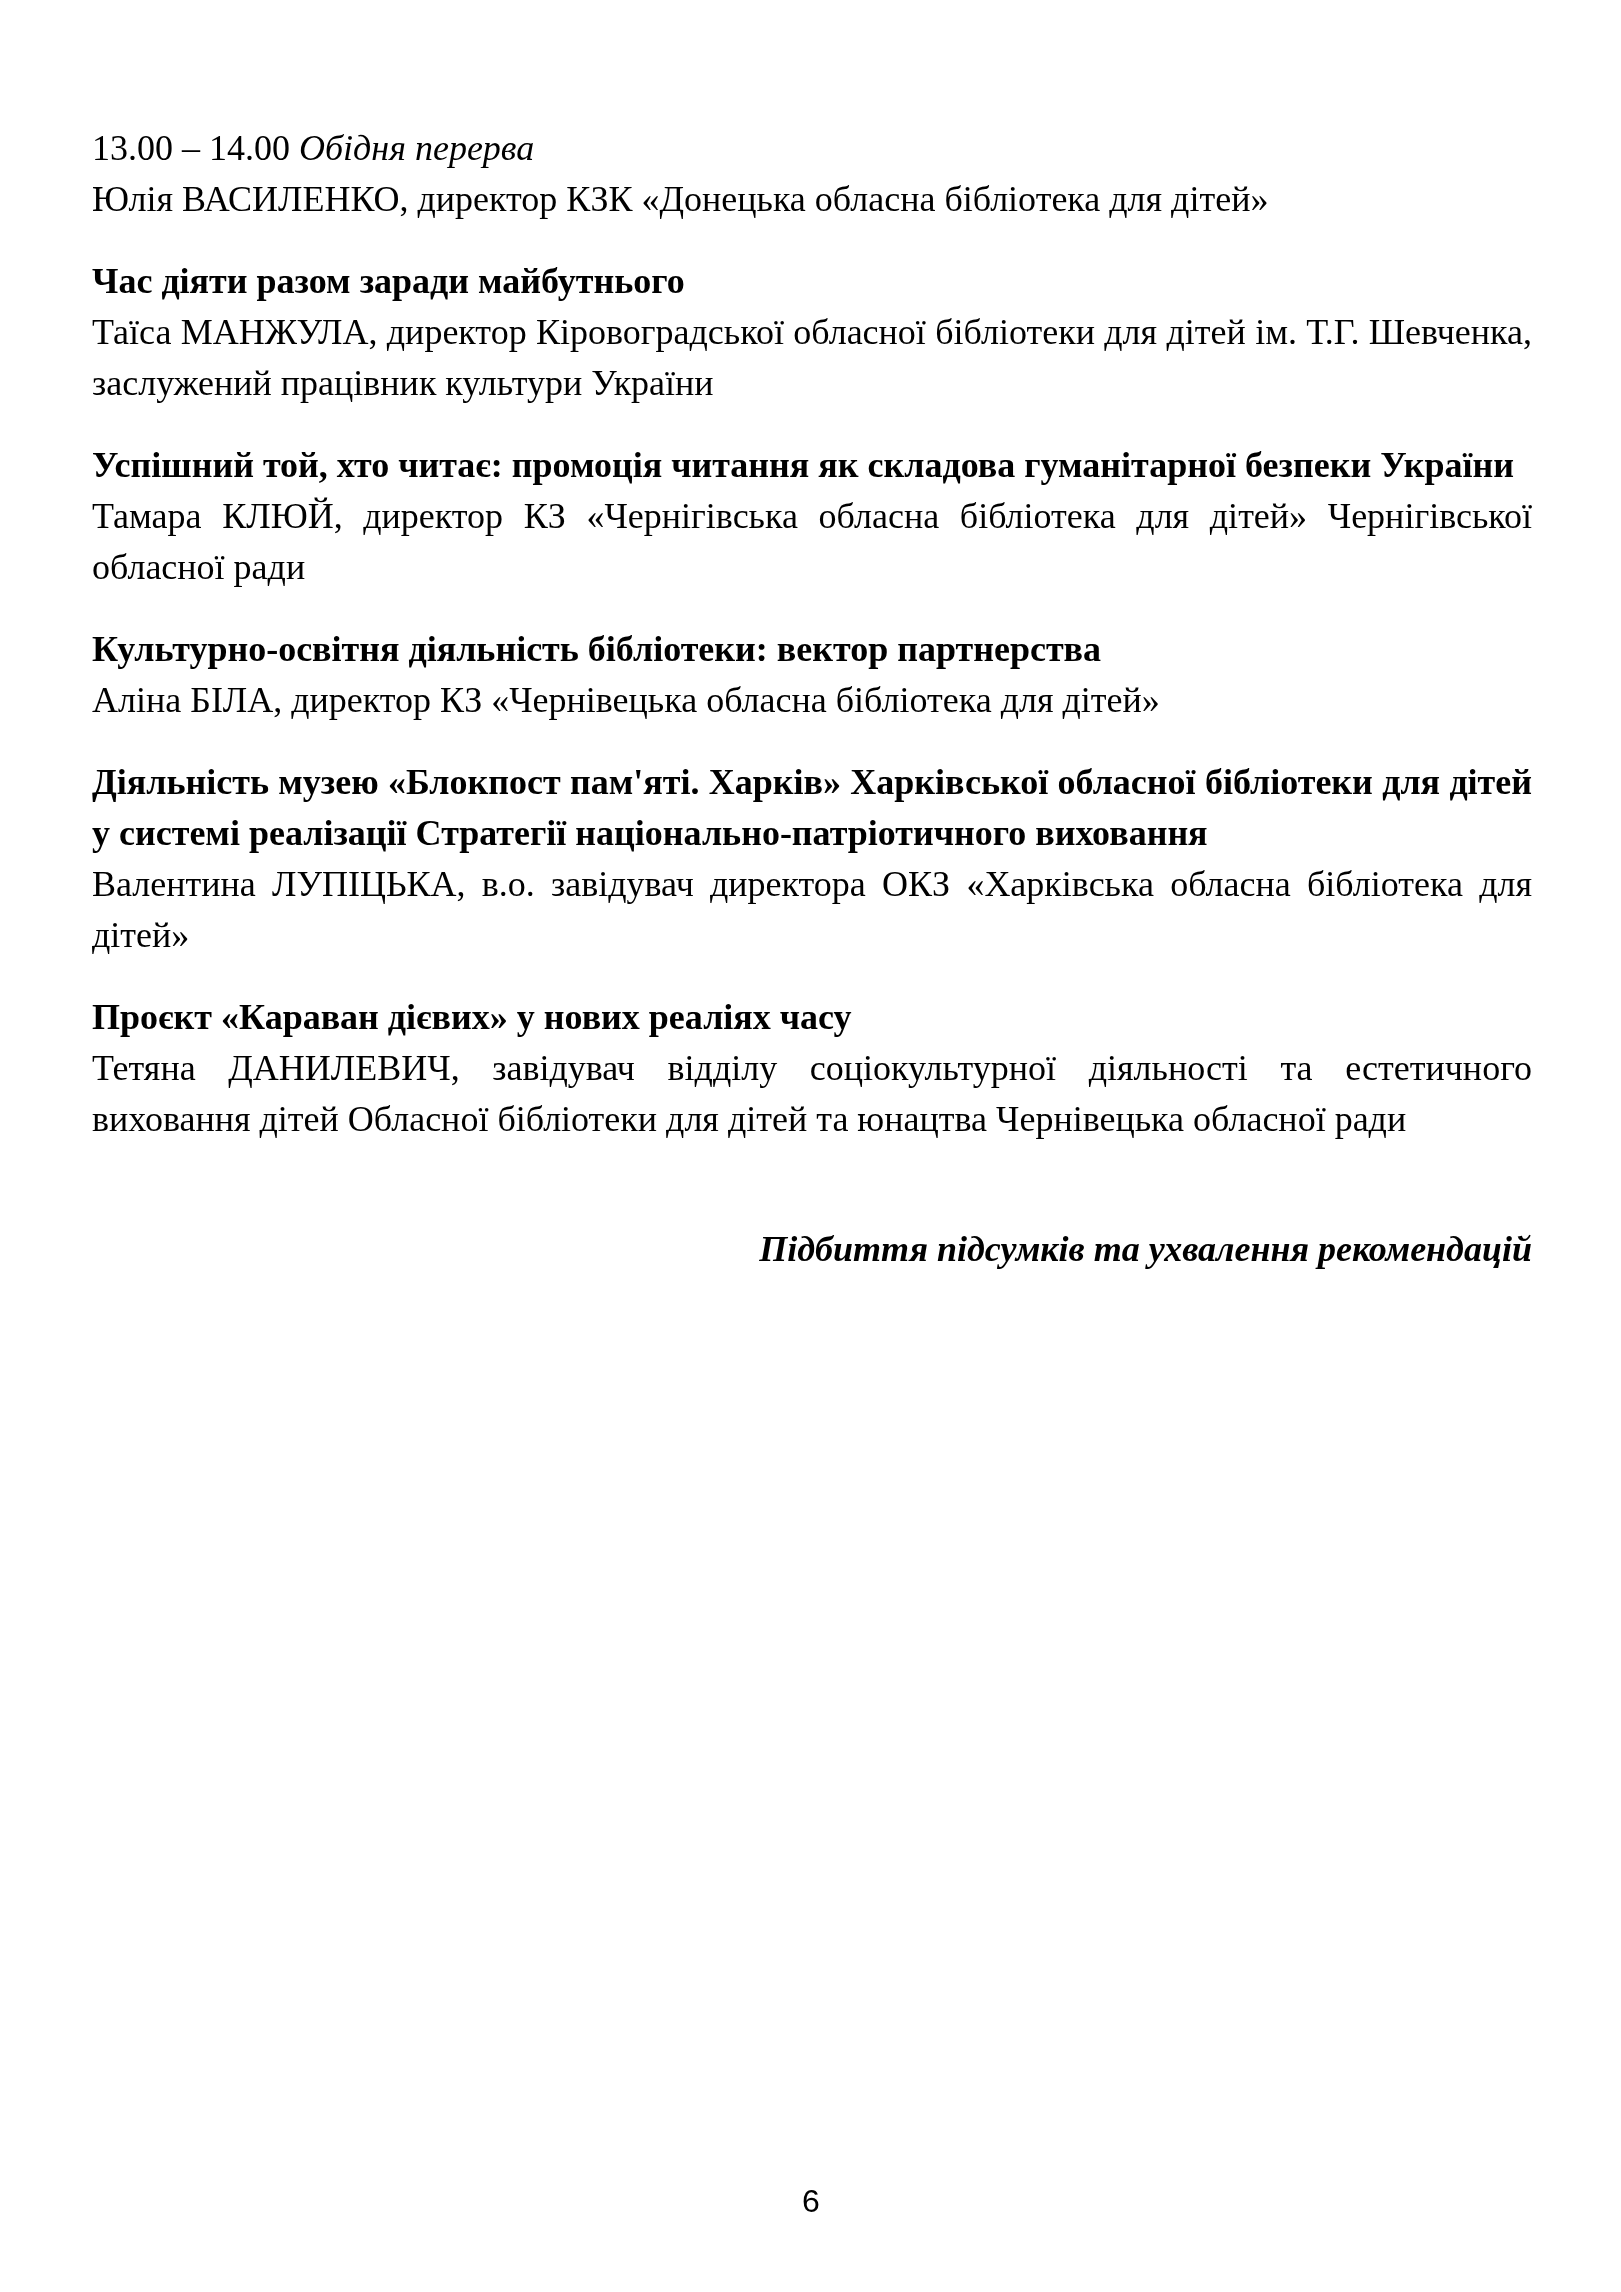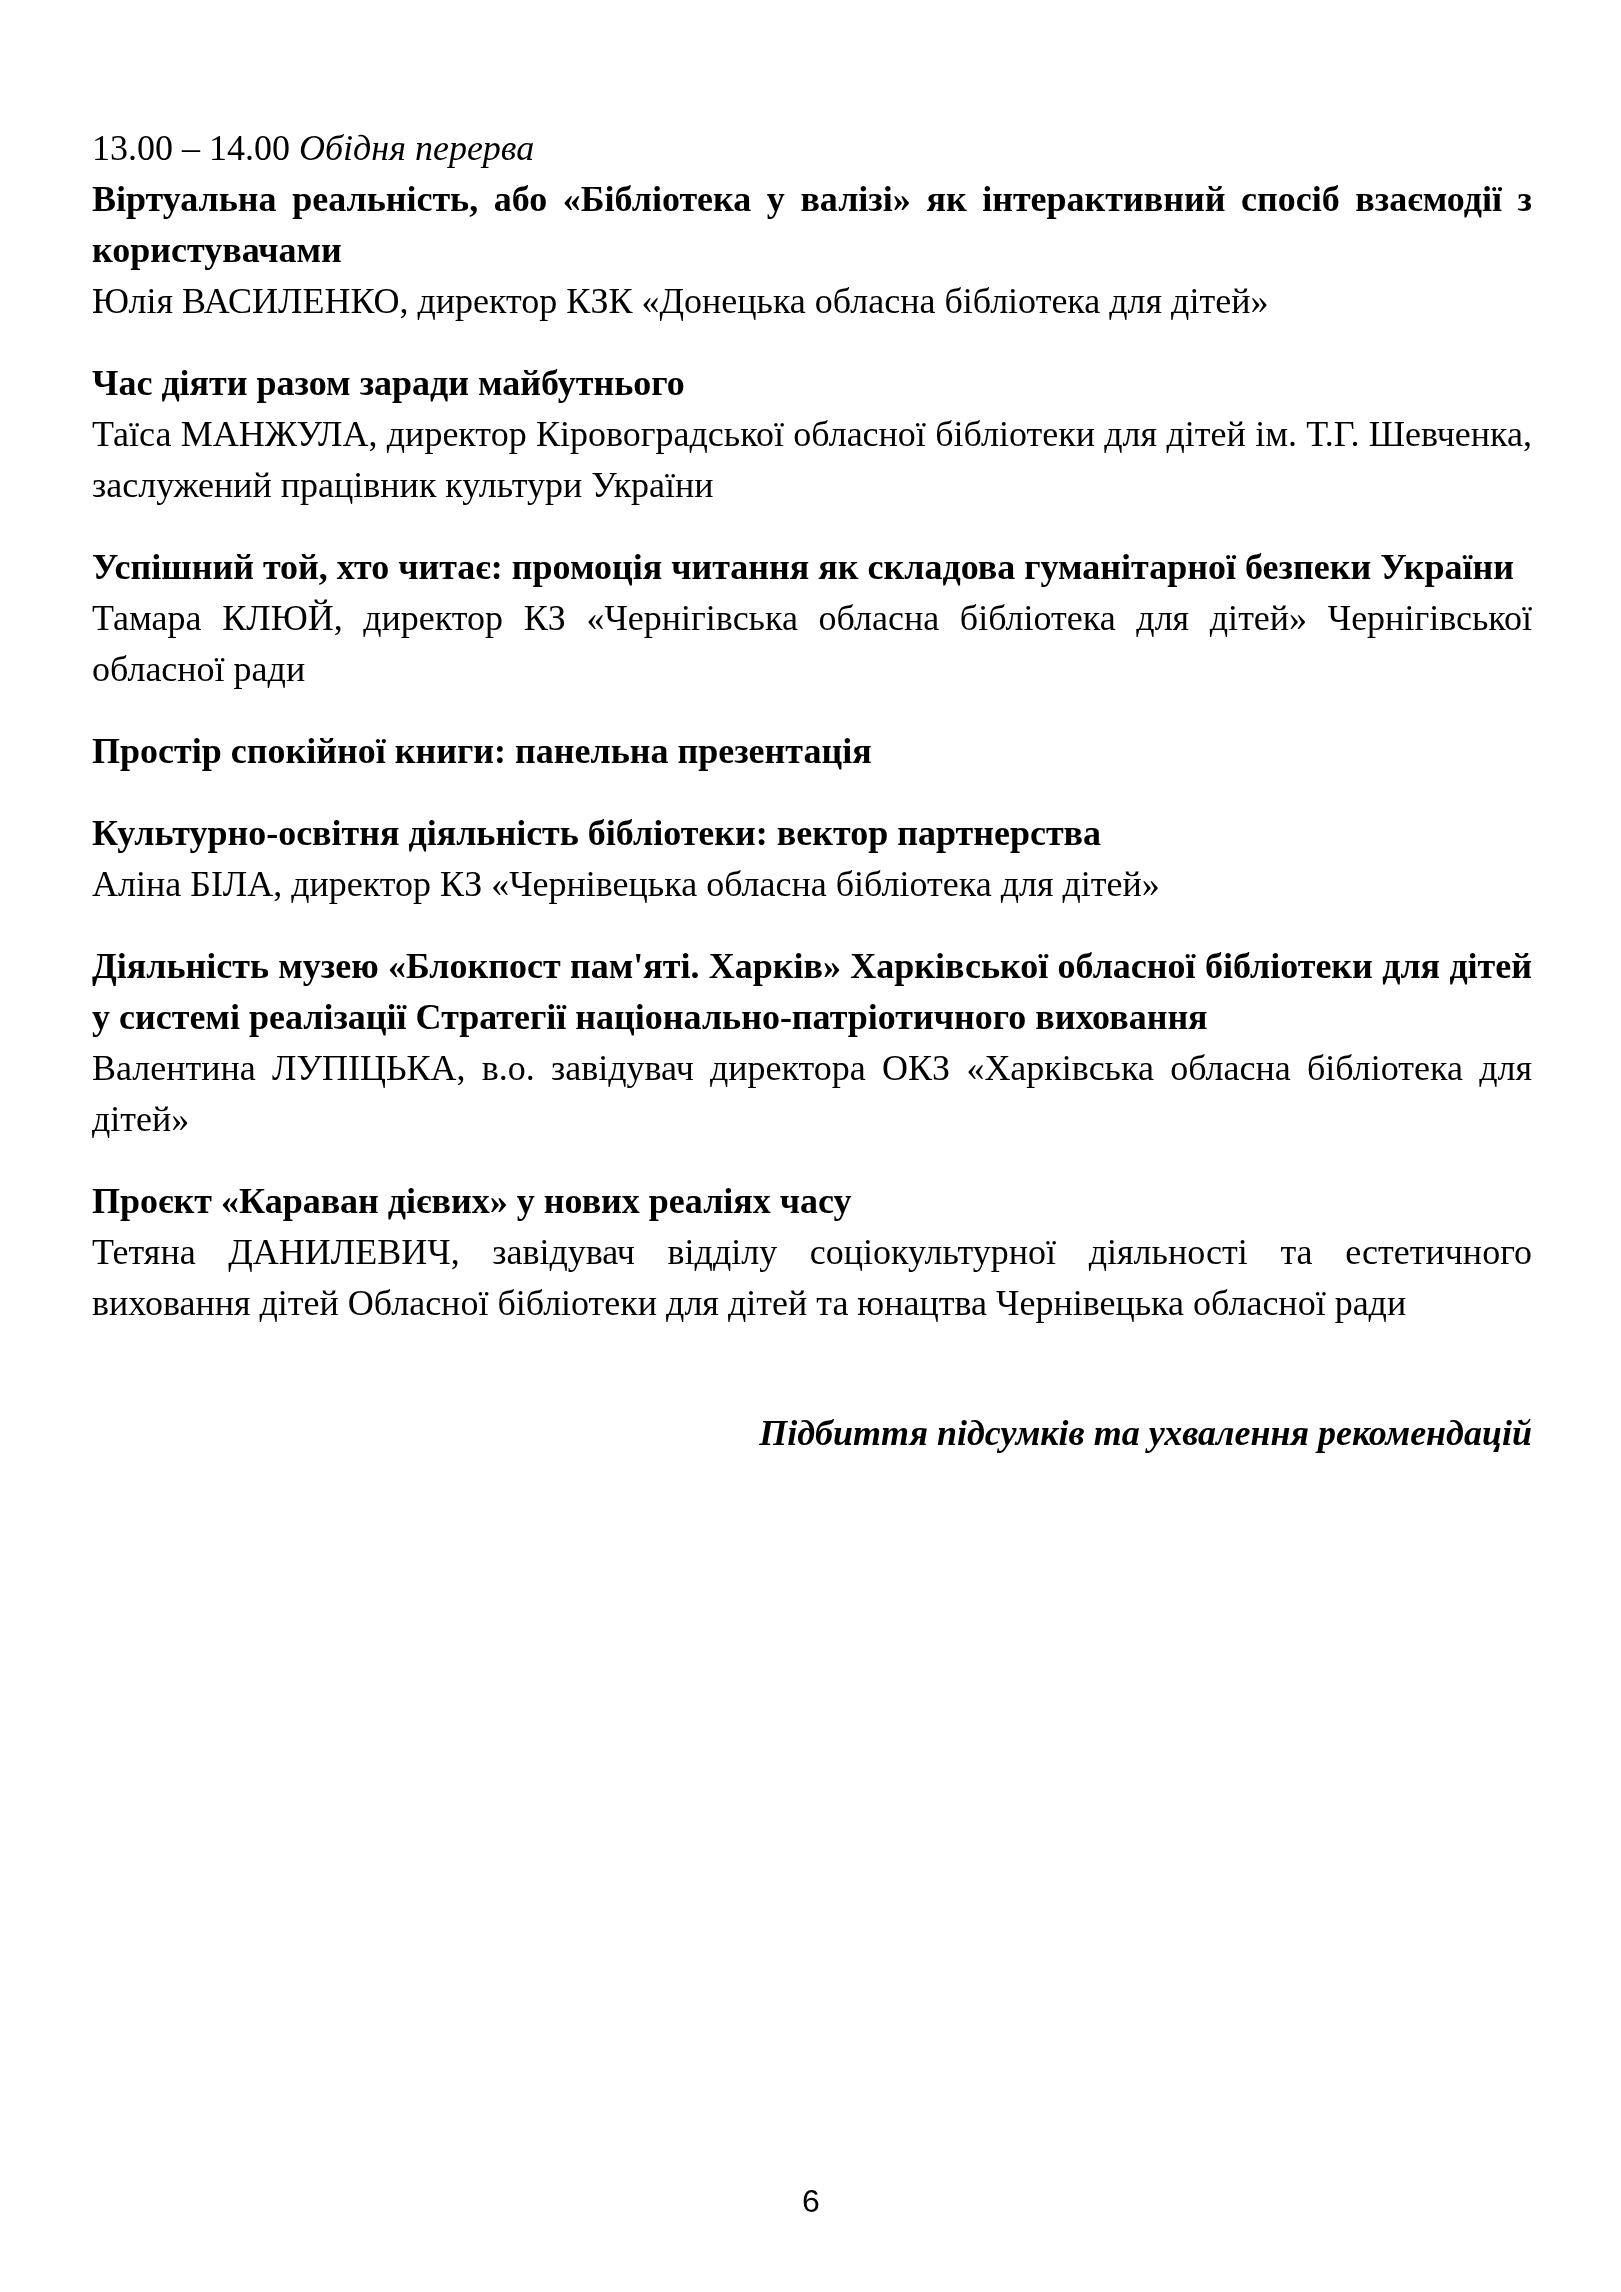--- a/index.html
+++ b/index.html
@@ -67,36 +67,34 @@
 <div class="page">
   <div class="content">
 
     <p class="schedule-line">
       <span>13.00 – 14.00</span>
       <span class="schedule-note">Обідня перерва</span>
     </p>
 
 
     <div class="session">
-      <p class="session-title">Віртуальна реальність, або «Бібліотека у валізі» як інтерактивний спосіб взаємодії з користувачами</p>
       <p class="session-speaker">Юлія ВАСИЛЕНКО, директор КЗК «Донецька обласна бібліотека для дітей»</p>
     </div>
 
     <div class="session">
       <p class="session-title">Час діяти разом заради майбутнього</p>
       <p class="session-speaker">Таїса МАНЖУЛА, директор Кіровоградської обласної бібліотеки для дітей ім. Т.Г. Шевченка, заслужений працівник культури України</p>
     </div>
 
     <div class="session">
       <p class="session-title">Успішний той, хто читає: промоція читання як складова гуманітарної безпеки України</p>
       <p class="session-speaker">Тамара КЛЮЙ, директор КЗ «Чернігівська обласна бібліотека для дітей» Чернігівської обласної ради</p>
     </div>
 
     <div class="session">
-      <p class="session-title">Простір спокійної книги: панельна презентація</p>
     </div>
 
     <div class="session">
       <p class="session-title">Культурно-освітня діяльність бібліотеки: вектор партнерства</p>
       <p class="session-speaker">Аліна БІЛА, директор КЗ «Чернівецька обласна бібліотека для дітей»</p>
     </div>
 
     <div class="session">
       <p class="session-title">Діяльність музею «Блокпост пам'яті. Харків» Харківської обласної бібліотеки для дітей у системі реалізації Стратегії національно-патріотичного виховання</p>
       <p class="session-speaker">Валентина ЛУПІЦЬКА, в.о. завідувач директора ОКЗ «Харківська обласна бібліотека для дітей»</p>

